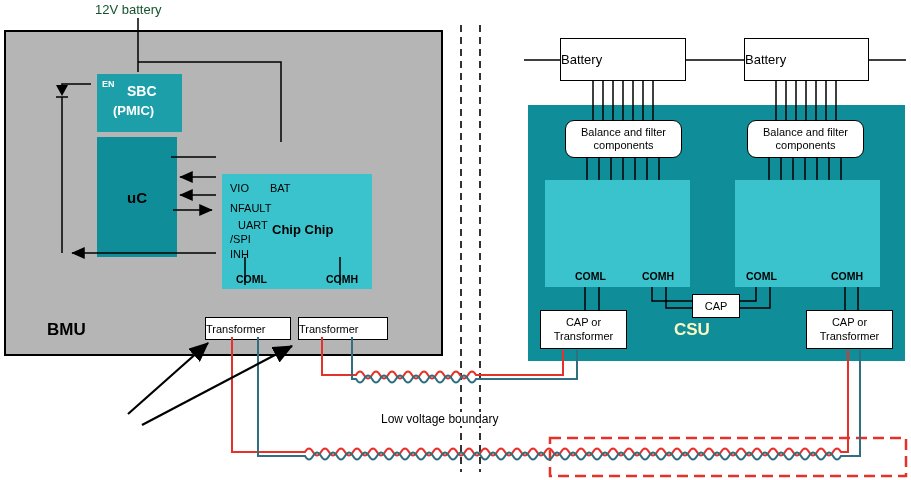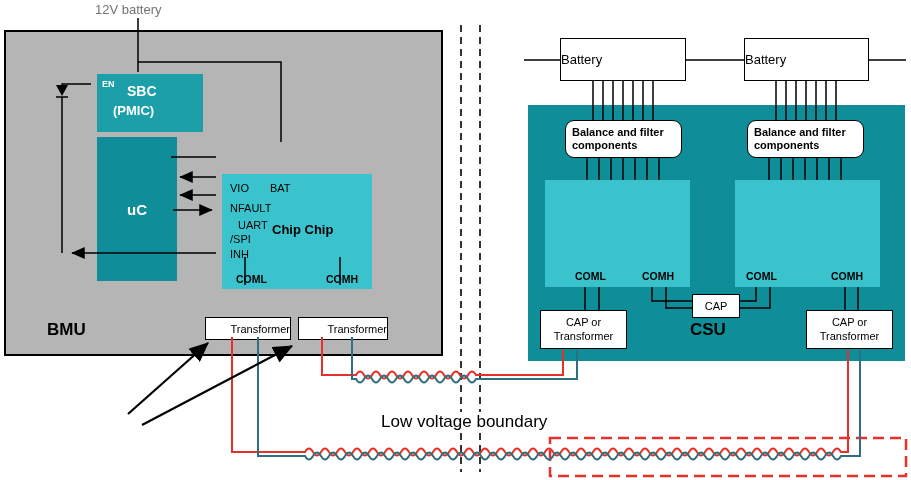--- a/index.html
+++ b/index.html
@@ -1,65 +1,65 @@
 <!DOCTYPE html>
 <html style="--bmu-fill: #b5b5b5; --teal-dark: #0f8e9a; --teal-mid: #1d9faa; --teal-light: #3ac3cd; --wire-red: #e6312a; --wire-teal: #2f6f7f;"><head>
 <meta charset="utf-8">
 <style>
   html,body{margin:0;padding:0;background:#fff;font-family:"Liberation Sans",sans-serif;}
   .stage{position:relative;width:911px;height:480px;background:#fff;overflow:hidden;
          color:#000;font-family:"Liberation Sans",sans-serif;}
-  .lbl{position:absolute;font-size:13px;color:#737373;}
+  .lbl{position:absolute;font-size:13px;color:#14532d;}
 
   
   .bmu-box{position:absolute;left:4px;top:30px;width:439px;height:326px;
            background:var(--bmu-fill,#b5b5b5);border:2px solid #000;box-sizing:border-box;z-index:1;}
   .sbc{position:absolute;left:91px;top:42px;width:85px;height:58px;background:var(--teal-mid,#1d9faa);
-       color:#fff;font-weight:bold;z-index:1;padding-left:21px;}
+       color:#fff;font-weight:bold;z-index:1;}
   .sbc .en{position:absolute;left:5px;top:5px;font-size:9px;font-weight:bold;}
   .sbc .nm{position:absolute;left:30px;top:9px;font-size:14px;}
   .sbc .sub{position:absolute;left:16px;top:29px;font-size:13px;}
-  .uc{position:absolute;left:91px;top:105px;width:80px;height:144px;background:var(--teal-dark,#0f8e9a);
-      color:#ffffff;display:flex;align-items:center;justify-content:center;font-weight:bold;font-size:15px;z-index:1;}
+  .uc{position:absolute;left:91px;top:105px;width:80px;height:120px;background:var(--teal-dark,#0f8e9a);
+      color:#000000;display:flex;align-items:center;justify-content:center;font-weight:bold;font-size:15px;z-index:1;}
   .comm{position:absolute;left:216px;top:142px;width:150px;height:115px;background:var(--teal-light,#3ac3cd);z-index:1;}
   .comm span{position:absolute;font-size:11px;color:#000;}
   .p-vio{left:8px;top:8px;}   .p-bat{left:48px;top:8px;}
   .p-nfault{left:8px;top:28px;} .p-uart{left:16px;top:45px;} .p-spi{left:8px;top:59px;}
   .p-name{left:50px;top:48px;font-weight:bold;font-size:13px !important;}
   .p-inh{left:8px;top:74px;text-align:right;}
   .p-coml{left:14px;top:99px;font-weight:bold;font-size:10.5px !important;}
   .p-comh{left:104px;top:99px;font-weight:bold;font-size:10.5px !important;}
   .tr{position:absolute;width:86px;height:23px;background:#fff;border:1.5px solid #000;box-sizing:border-box;
-      display:flex;align-items:center;justify-content:flex-end;font-size:11px;z-index:1;}
+      display:flex;align-items:center;justify-content:flex-start;font-size:11px;z-index:1;}
   .tr1{left:199px;top:285px;} .tr2{left:292px;top:285px;width:90px;}
   .bmu-name{position:absolute;left:41px;top:288px;font-size:17px;font-weight:bold;}
 
   
   .csu-box{position:absolute;left:528px;top:105px;width:377px;height:256px;background:var(--teal-dark,#0f8e9a);z-index:1;}
   .battery{position:absolute;top:38px;height:43px;background:#fff;border:1.5px solid #000;box-sizing:border-box;
            display:flex;align-items:center;justify-content:flex-start;font-size:13px;z-index:1;}
   .bat1{left:560px;width:126px;} .bat2{left:744px;width:125px;}
   .balance{position:absolute;top:15px;width:117px;height:38px;background:#fff;border:1.3px solid #000;
            border-radius:9px;box-sizing:border-box;display:flex;align-items:center;justify-content:center;
-           text-align:left;font-size:11px;line-height:1.2;padding:0 6px;font-weight:bold;}
+           text-align:center;font-size:11px;line-height:1.2;padding:0 6px;}
   .bal1{left:37px;} .bal2{left:219px;}
   .blk{position:absolute;top:75px;width:145px;height:107px;background:var(--teal-light,#3ac3cd);}
   .blk1{left:17px;} .blk2{left:207px;}
   .blk span{position:absolute;bottom:5px;font-size:10.5px;font-weight:bold;color:#000;}
   .blk1 .coml{left:30px;} .blk1 .comh{left:97px;}
   .blk2 .coml{left:11px;} .blk2 .comh{left:96px;}
   .capbox{position:absolute;left:164px;top:189px;width:48px;height:24px;background:#fff;border:1.3px solid #000;
           box-sizing:border-box;display:flex;align-items:center;justify-content:center;font-size:11px;}
   .captr{position:absolute;top:205px;width:87px;height:39px;background:#fff;border:1.3px solid #000;box-sizing:border-box;
          display:flex;align-items:center;justify-content:center;text-align:center;font-size:11px;line-height:1.25;padding:0 16px;}
   .ctr1{left:12px;} .ctr2{left:278px;}
-  .csu-name{position:absolute;left:162px;top:215px;color:#000000;font-weight:bold;font-size:17px;}
+  .csu-name{position:absolute;left:146px;top:215px;color:#fef9c3;font-weight:bold;font-size:17px;}
 
   
-  .lvb{position:absolute;left:378px;top:412px;font-size:17px;background:#fff;padding:0 3px;z-index:5;}
+  .lvb{position:absolute;left:378px;top:412px;font-size:12px;background:#fff;padding:0 3px;z-index:5;}
   .iso{position:absolute;left:70px;top:411px;width:76px;text-align:center;font-size:13px;line-height:1.35;z-index:1;}
   .top12v{left:95px;top:2px;}
 
   
   svg.wires{position:absolute;left:0;top:0;z-index:2;pointer-events:none;}
   .wk{stroke:#000;stroke-width:1.5;fill:none;}
   .wkA{stroke:#000;stroke-width:2.2;fill:none;}
   .dash{stroke:#000;stroke-width:1.6;fill:none;stroke-dasharray:7 5;}
   .wr{stroke:var(--wire-red,#e6312a);stroke-width:2;fill:none;}
   .wt{stroke:var(--wire-teal,#2f6f7f);stroke-width:2;fill:none;}

